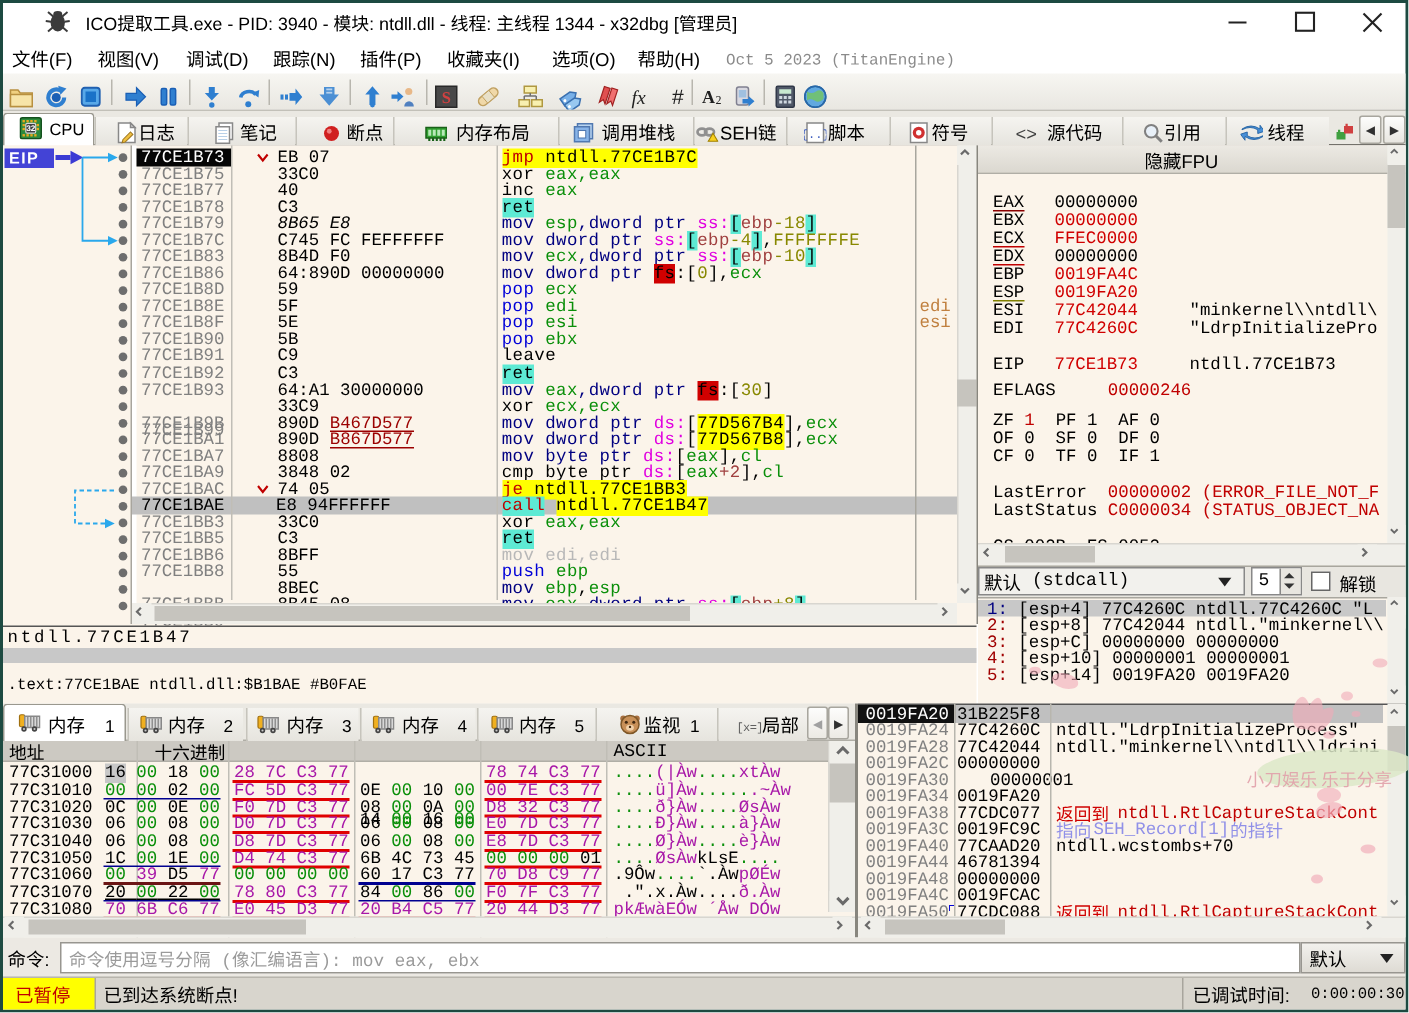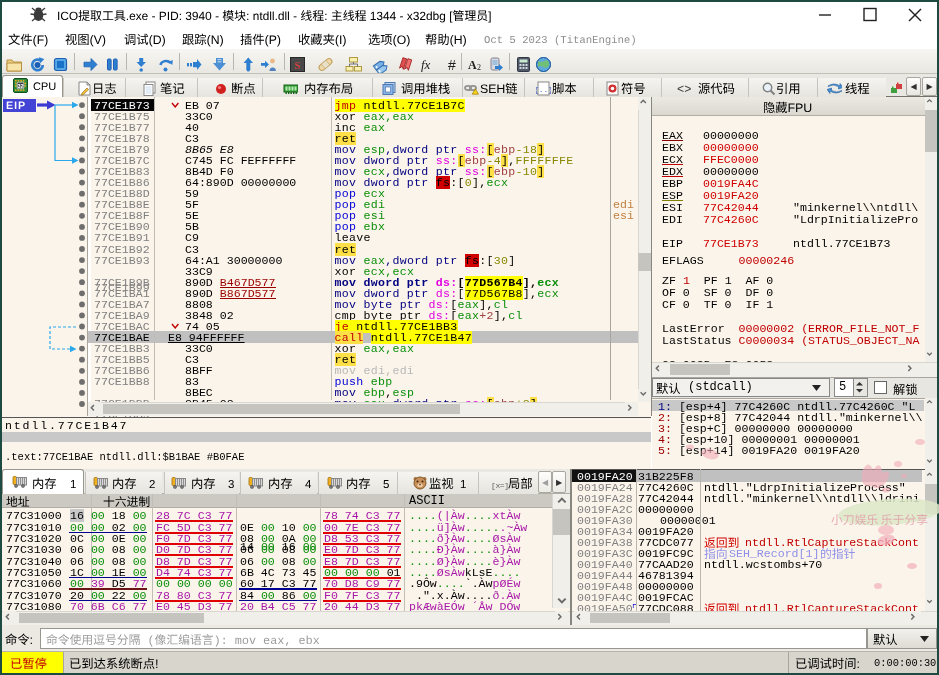--- a/index.html
+++ b/index.html
@@ -1,20 +1,20 @@
 <!DOCTYPE html>
 <html><head><meta charset="utf-8"><style>
 *{box-sizing:border-box}
 html,body{margin:0;padding:0}
 body{width:939px;height:675px;position:relative;background:#fff;
 font-family:"Liberation Sans",sans-serif;overflow:hidden}
 .a{position:absolute}
 .m{position:absolute;font:11.6px "Liberation Mono",monospace;white-space:pre;line-height:11.07px;margin:0;color:#000}
 .Y{background:#ffff00}
-.C{background:#fde047}
+.C{background:#5eead4}
 .R{color:#c00000}
 .G{color:#0a8f0a}
 .N{color:#000080}
 .Bl{color:#0000d8}
 .M{color:#e000e0}
 .O{color:#888800}
 .P{color:#a818a8}
 .W{color:#000;background:#d00000}
 .E{color:#a04040}
 .A{color:#9b0000}
@@ -736,47 +736,47 @@
 <pre class="m" style="left:185px;top:243.51px;">C3</pre>
 <pre class="m" style="left:334.5px;top:243.51px;letter-spacing:.28px;"><span class="C">ret</span></pre>
 <pre class="m" style="left:94px;top:254.58px;"><span style="color:#808080">77CE1B93</span></pre>
 <pre class="m" style="left:185px;top:254.58px;">64:A1 30000000</pre>
 <pre class="m" style="left:334.5px;top:254.58px;letter-spacing:.28px;"><span class="N">mov</span> <span class="G">eax</span><span class="N">,dword ptr</span> <span class="W">fs</span>:[<span class="O">30</span>]</pre>
 <pre class="m" style="left:94px;top:282px;text-align:right;"><span style="color:#808080">77CE1B99</span></pre>
 <pre class="m" style="left:185px;top:265.65px;">33C9</pre>
 <pre class="m" style="left:334.5px;top:265.65px;letter-spacing:.28px;">xor <span class="G">ecx,ecx</span></pre>
 <pre class="m" style="left:94px;top:276.72px;"><span style="color:#808080">77CE1B9B</span></pre>
 <pre class="m" style="left:185px;top:276.72px;">890D <span class="A">B467D577</span></pre>
-<pre class="m" style="left:334.5px;top:276.72px;letter-spacing:.28px;font-weight:bold;"><span class="N">mov dword ptr</span> <span class="M">ds:</span>[<span class="Y">77D567B4</span>],<span class="G">ecx</span></pre>
+<pre class="m" style="left:334.5px;top:276.72px;letter-spacing:.28px;"><span class="N">mov dword ptr</span> <span class="M">ds:</span>[<span class="Y">77D567B4</span>],<span class="G">ecx</span></pre>
 <pre class="m" style="left:94px;top:287.79px;"><span style="color:#808080">77CE1BA1</span></pre>
 <pre class="m" style="left:185px;top:287.79px;">890D <span class="A">B867D577</span></pre>
 <pre class="m" style="left:334.5px;top:287.79px;letter-spacing:.28px;"><span class="N">mov dword ptr</span> <span class="M">ds:</span>[<span class="Y">77D567B8</span>],<span class="G">ecx</span></pre>
 <pre class="m" style="left:94px;top:298.86px;"><span style="color:#808080">77CE1BA7</span></pre>
 <pre class="m" style="left:185px;top:298.86px;">8808</pre>
 <pre class="m" style="left:334.5px;top:298.86px;letter-spacing:.28px;"><span class="N">mov byte ptr</span> <span class="M">ds:</span>[<span class="G">eax</span>],<span class="G">cl</span></pre>
 <pre class="m" style="left:94px;top:309.93px;"><span style="color:#808080">77CE1BA9</span></pre>
 <pre class="m" style="left:185px;top:309.93px;">3848 02</pre>
 <pre class="m" style="left:334.5px;top:309.93px;letter-spacing:.28px;">cmp byte ptr <span class="M">ds:</span>[<span class="G">eax</span><span class="E">+2</span>],<span class="G">cl</span></pre>
 <pre class="m" style="left:94px;top:321px;"><span style="color:#808080">77CE1BAC</span></pre>
 <pre class="m" style="left:185px;top:321px;">74 05</pre>
 <pre class="m" style="left:334.5px;top:321px;letter-spacing:.28px;"><span class="Y"><span class="R">je</span> ntdll.77CE1BB3</span></pre>
 <pre class="m" style="left:94px;top:332.07px;"><span style="color:#000">77CE1BAE</span></pre>
-<pre class="m" style="left:168px;top:332.07px;text-decoration:underline;">E8 94FFFFFF</pre>
+<pre class="m" style="left:184px;top:332.07px;">E8 94FFFFFF</pre>
 <pre class="m" style="left:334.5px;top:332.07px;letter-spacing:.28px;"><span class="C"><span class="R">call</span></span> <span class="Y">ntdll.77CE1B47</span></pre>
 <pre class="m" style="left:94px;top:343.14px;"><span style="color:#808080">77CE1BB3</span></pre>
 <pre class="m" style="left:185px;top:343.14px;">33C0</pre>
 <pre class="m" style="left:334.5px;top:343.14px;letter-spacing:.28px;">xor <span class="G">eax,eax</span></pre>
 <pre class="m" style="left:94px;top:354.21px;"><span style="color:#808080">77CE1BB5</span></pre>
 <pre class="m" style="left:185px;top:354.21px;">C3</pre>
 <pre class="m" style="left:334.5px;top:354.21px;letter-spacing:.28px;"><span class="C">ret</span></pre>
 <pre class="m" style="left:94px;top:365.28px;"><span style="color:#808080">77CE1BB6</span></pre>
 <pre class="m" style="left:185px;top:365.28px;">8BFF</pre>
 <pre class="m" style="left:334.5px;top:365.28px;letter-spacing:.28px;"><span class="nop">mov edi,edi</span></pre>
 <pre class="m" style="left:94px;top:376.35px;"><span style="color:#808080">77CE1BB8</span></pre>
-<pre class="m" style="left:185px;top:376.35px;">83</pre>
+<pre class="m" style="left:185px;top:376.35px;">55</pre>
 <pre class="m" style="left:334.5px;top:376.35px;letter-spacing:.28px;"><span class="Bl">push</span> <span class="G">ebp</span></pre>
 <pre class="m" style="left:94px;top:409px;"><span style="color:#808080">77CE1BB9</span></pre>
 <pre class="m" style="left:185px;top:387.42px;">8BEC</pre>
 <pre class="m" style="left:334.5px;top:387.42px;letter-spacing:.28px;"><span class="N">mov</span> <span class="G">ebp</span>,<span class="G">esp</span></pre>
 <pre class="m" style="left:94px;top:398.49px;"><span style="color:#808080">77CE1BBB</span></pre>
 <pre class="m" style="left:185px;top:398.49px;">8B45 08</pre>
 <pre class="m" style="left:334.5px;top:398.49px;letter-spacing:.28px;"><span class="N">mov</span> <span class="G">eax</span><span class="N">,dword ptr</span> <span class="M">ss:</span><span class="C">[</span><span class="E">ebp</span><span class="O">+8</span><span class="C">]</span></pre>
 <svg class="a" style="left:171px;top:101.6px" width="9" height="7">
     <path d="M1 1 l3.2 4 3.2 -4" stroke="#c00000" stroke-width="1.4" fill="none"></path>
   </svg>
@@ -1174,21 +1174,21 @@
 <div class="a" style="left:155px;top:531.74px;width:78px;height:1.8px;background:#e00000;"></div>
 <pre class="m" style="left:240px;top:521.64px;">0E <span class="G">00</span> 10 <span class="G">00</span></pre>
 <pre class="m" style="left:324px;top:521.64px;"><span class="P">00 7E C3 77</span></pre>
 <div class="a" style="left:323px;top:531.74px;width:78px;height:1.8px;background:#e00000;"></div>
 <pre class="m" style="left:409px;top:521.64px;"><span class="G">....</span><span class="P">ü]Àw</span><span class="G">.....</span><span class="P">.~Àw</span></pre>
 <pre class="m" style="left:6px;top:532.98px;">77C31020</pre>
 <pre class="m" style="left:70px;top:532.98px;">0C <span class="G">00</span> 0E <span class="G">00</span></pre>
 <pre class="m" style="left:156px;top:532.98px;"><span class="P">F0 7D C3 77</span></pre>
 <div class="a" style="left:155px;top:543.08px;width:78px;height:1.8px;background:#e00000;"></div>
 <pre class="m" style="left:240px;top:532.98px;">08 <span class="G">00</span> 0A <span class="G">00</span></pre>
-<pre class="m" style="left:324px;top:532.98px;"><span class="P">D8 53 C3 77</span></pre>
+<pre class="m" style="left:324px;top:532.98px;"><span class="P">D8 32 C3 77</span></pre>
 <div class="a" style="left:323px;top:543.08px;width:78px;height:1.8px;background:#e00000;"></div>
 <pre class="m" style="left:409px;top:532.98px;"><span class="G">....</span><span class="P">ð}Àw</span><span class="G">....</span><span class="P">ØsÀw</span></pre>
 <pre class="m" style="left:6px;top:544.32px;">77C31030</pre>
 <pre class="m" style="left:70px;top:544.32px;">06 <span class="G">00</span> 08 <span class="G">00</span></pre>
 <pre class="m" style="left:156px;top:544.32px;"><span class="P">D0 7D C3 77</span></pre>
 <div class="a" style="left:155px;top:554.42px;width:78px;height:1.8px;background:#e00000;"></div>
 <pre class="m" style="left:240px;top:544.32px;">06 <span class="G">00</span> 08 <span class="G">00</span></pre>
 <pre class="m" style="left:324px;top:544.32px;"><span class="P">E0 7D C3 77</span></pre>
 <div class="a" style="left:323px;top:554.42px;width:78px;height:1.8px;background:#e00000;"></div>
 <pre class="m" style="left:409px;top:544.32px;"><span class="G">....</span><span class="P">Ð}Àw</span><span class="G">....</span><span class="P">à}Àw</span></pre>

